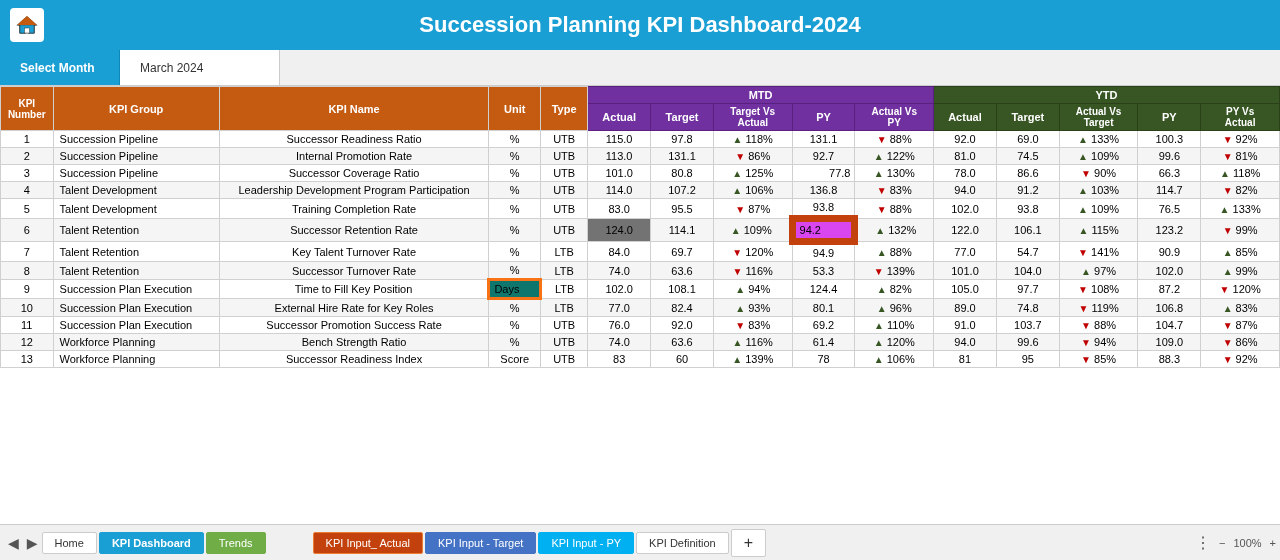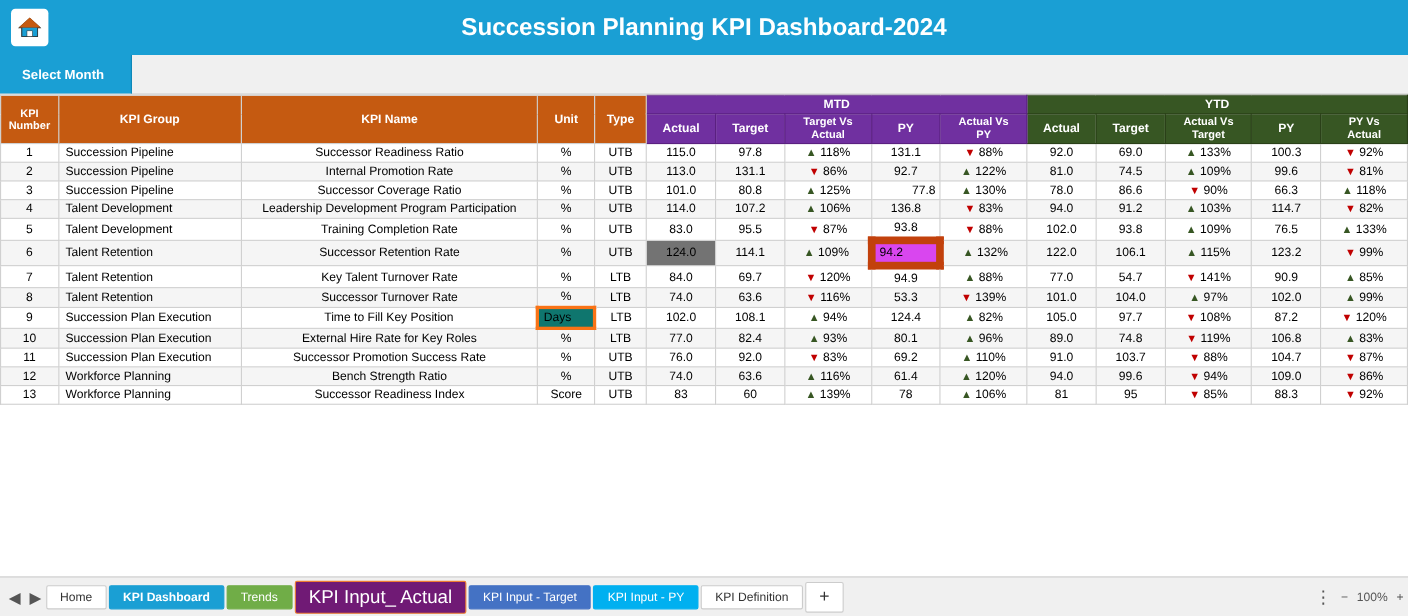--- a/index.html
+++ b/index.html
@@ -26,20 +26,21 @@
       <rect x="4" y="10" width="14" height="8" fill="#1a9fd4" stroke="#333" stroke-width="0.5"></rect>
       <polygon points="11,1 1,10 21,10" fill="#c55a11" stroke="none"></polygon>
       <rect x="8.5" y="13" width="5" height="5" fill="#fff" stroke="#333" stroke-width="0.5"></rect>
     </svg>
   </div>
   <h1 style="color:white; font-size:22px; font-weight:bold; font-family:Arial,sans-serif;">Succession Planning KPI Dashboard-2024</h1>
 </div>
 
 <div style="display:flex; align-items:center; height:36px; background:#f0f0f0; border-bottom:1px solid #ccc;">
   <div style="background:#1a9fd4; color:white; padding:0 20px; font-weight:bold; font-size:12px; height:100%; display:flex; align-items:center; min-width:120px; border-right:1px solid #0e88b8;">Select Month</div>
+  <div style="background:white; color:#333; padding:0 20px; font-size:12px; height:100%; display:flex; align-items:center; border-right:1px solid #ccc; min-width:160px; cursor:pointer;">March 2024</div>
 </div>
 
 <div style="overflow-x:auto; height:calc(560px - 50px - 36px - 36px); overflow-y:auto;">
   <table style="border-collapse:collapse; width:100%; font-size:11px;">
     <thead>
       <tr>
         <th rowspan="2" style="background:#c55a11; color:white; border:1px solid #d0d0d0; width:42px; text-align:center; vertical-align:middle; font-size:10px;">KPI<br>Number</th>
         <th rowspan="2" style="background:#c55a11; color:white; border:1px solid #d0d0d0; width:148px; text-align:center; vertical-align:middle;">KPI Group</th>
         <th rowspan="2" style="background:#c55a11; color:white; border:1px solid #d0d0d0; width:240px; text-align:center; vertical-align:middle;">KPI Name</th>
         <th rowspan="2" style="background:#c55a11; color:white; border:1px solid #d0d0d0; width:46px; text-align:center; vertical-align:middle;">Unit</th>
@@ -286,21 +287,21 @@
   </table>
 </div>
 
 <div style="display:flex; align-items:center; height:36px; background:#f0f0f0; border-top:1px solid #ccc; padding:0 4px; overflow:hidden;">
   <div style="cursor:pointer; padding:0 4px; font-size:14px; color:#555;">◀</div>
   <div style="cursor:pointer; padding:0 4px; font-size:14px; color:#555;">▶</div>
   <div id="footer-tabs" style="display:flex; gap:2px; align-items:center;">
       <div style="padding: 4px 12px; cursor: pointer; border-radius: 2px; font-size: 11px; white-space: nowrap; background: white; color: rgb(51, 51, 51); border: 1px solid rgb(204, 204, 204);">Home</div>
       <div style="padding: 4px 12px; cursor: pointer; border-radius: 2px; font-size: 11px; white-space: nowrap; background: rgb(26, 159, 212); color: white; border: 1px solid rgb(26, 159, 212); font-weight: bold;">KPI Dashboard</div>
       <div style="padding: 4px 12px; cursor: pointer; border-radius: 2px; font-size: 11px; white-space: nowrap; background: rgb(112, 173, 71); color: white; border: 1px solid rgb(112, 173, 71);">Trends</div>
-      <div style="padding: 4px 12px; cursor: pointer; border-radius: 2px; font-size: 17px; white-space: nowrap; background: #701a75; color: white; border: 1px solid rgb(237, 125, 49);">KPI Input_ Actual</div>
+      <div style="padding: 4px 12px; cursor: pointer; border-radius: 2px; font-size: 11px; white-space: nowrap; background: #c2410c; color: white; border: 1px solid rgb(237, 125, 49); margin-left: 45px;">KPI Input_ Actual</div>
       <div style="padding: 4px 12px; cursor: pointer; border-radius: 2px; font-size: 11px; white-space: nowrap; background: rgb(68, 114, 196); color: white; border: 1px solid rgb(68, 114, 196);">KPI Input - Target</div>
       <div style="padding: 4px 12px; cursor: pointer; border-radius: 2px; font-size: 11px; white-space: nowrap; background: rgb(0, 176, 240); color: white; border: 1px solid rgb(0, 176, 240);">KPI Input - PY</div>
       <div style="padding: 4px 12px; cursor: pointer; border-radius: 2px; font-size: 11px; white-space: nowrap; background: white; color: rgb(51, 51, 51); border: 1px solid rgb(204, 204, 204);">KPI Definition</div>
       <div style="padding: 4px 12px; cursor: pointer; border-radius: 2px; white-space: nowrap; background: white; color: rgb(51, 51, 51); border: 1px solid rgb(204, 204, 204); font-size: 16px;">+</div>
     </div>
   <div style="margin-left:auto; display:flex; align-items:center; gap:8px;">
     <span style="cursor:pointer; color:#555; font-size:16px;">⋮</span>
     <span style="cursor:pointer; color:#555;">−</span>
     <span style="font-size:11px; color:#555;">100%</span>
     <span style="cursor:pointer; color:#555;">+</span>

